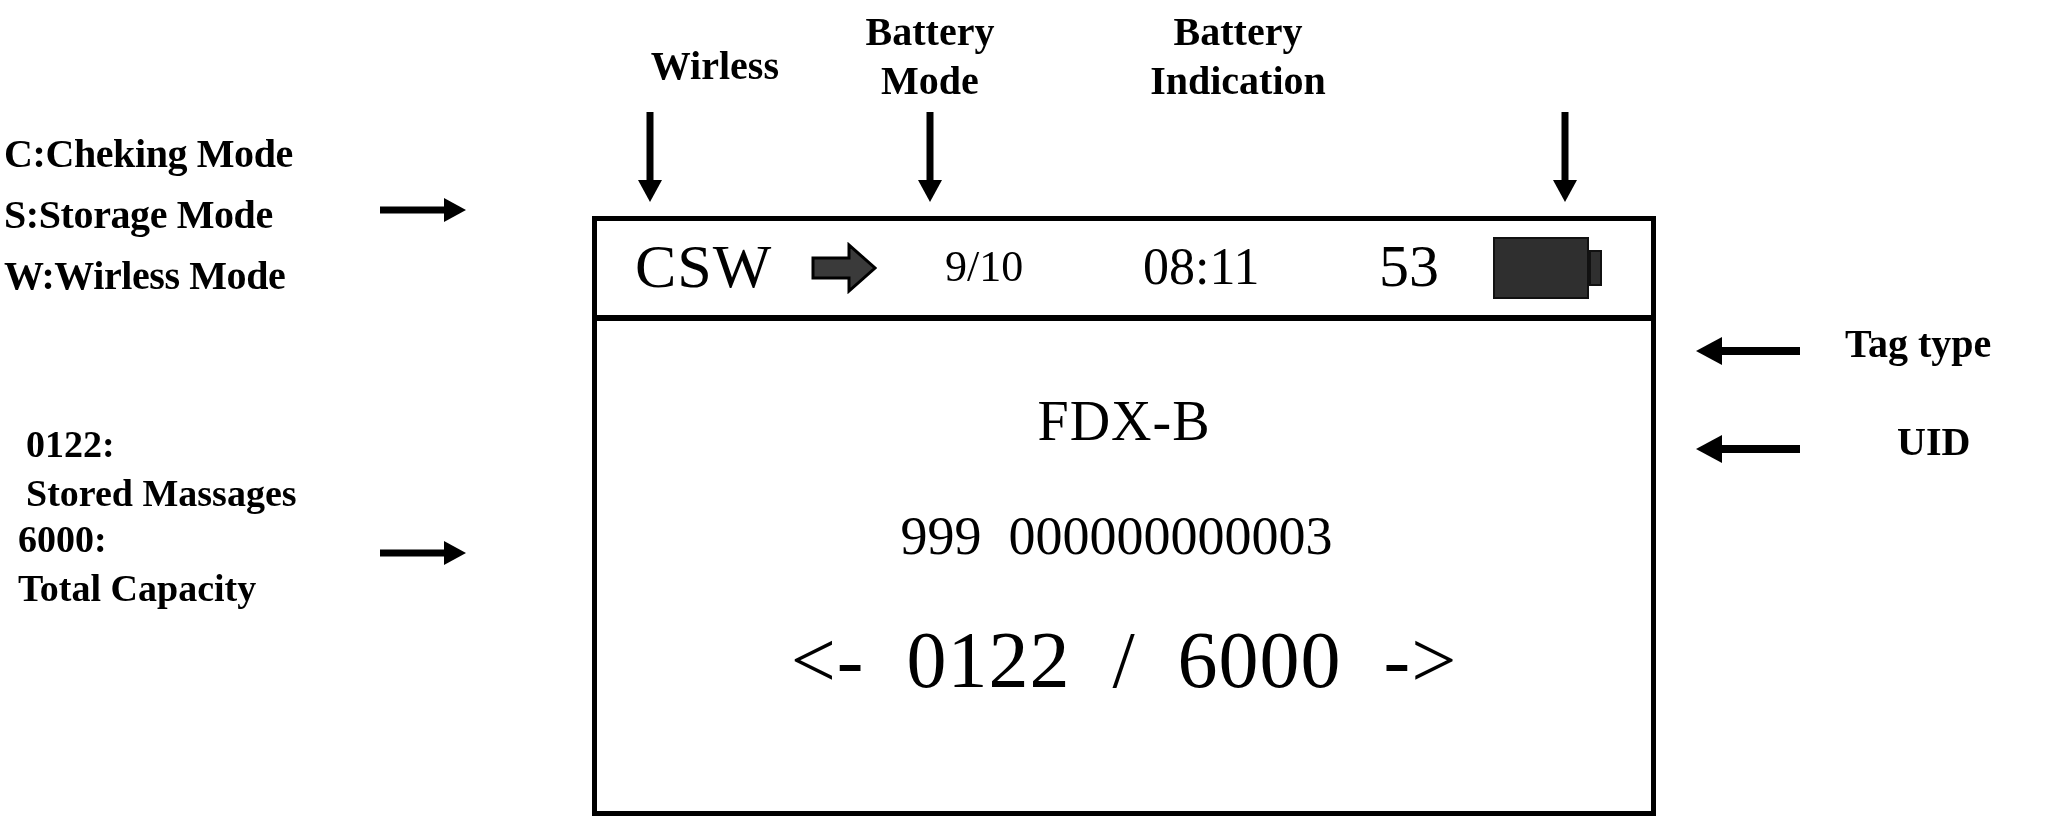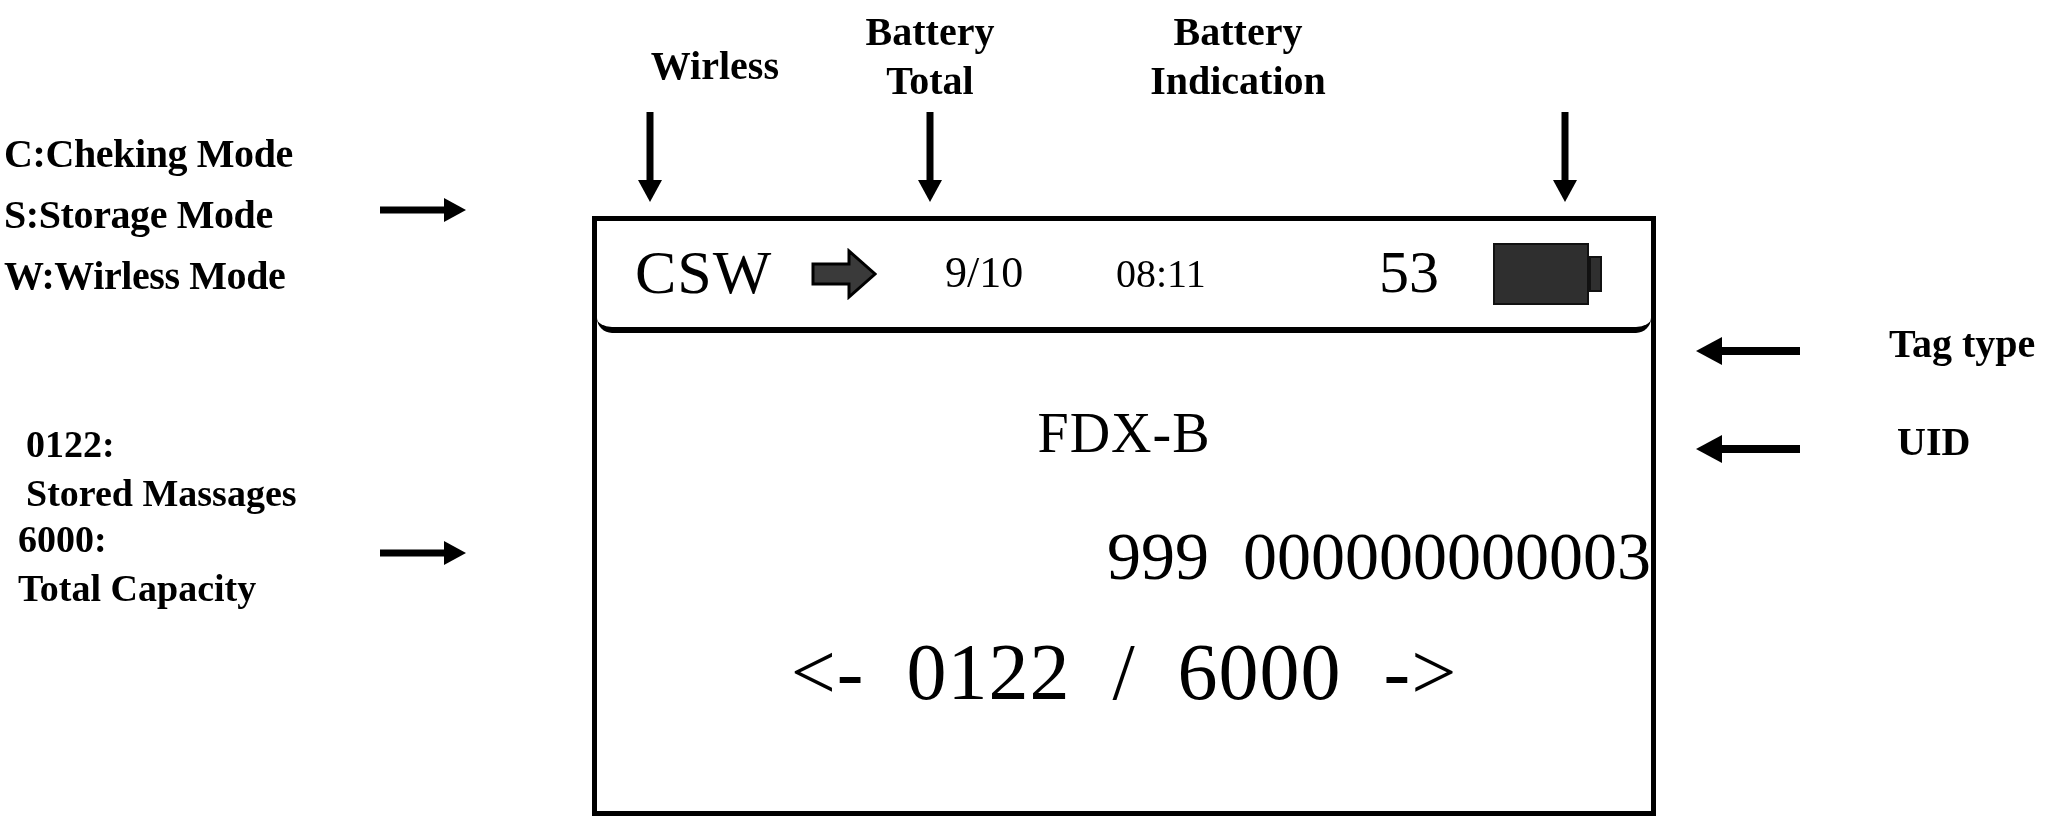--- a/index.html
+++ b/index.html
@@ -58,46 +58,45 @@
   .anno-top-wirless { left: 519px; top: 42px; width: 260px; text-align: right; }
   .anno-top-systime { left: 830px; top: 8px; width: 200px; }
   .anno-top-battery { left: 1068px; top: 8px; width: 340px; }
 
   .anno-right {
     position: absolute;
     font-size: 40px;
     font-weight: bold;
     white-space: nowrap;
   }
-  .anno-right-tagtype { left: 1845px; top: 320px; margin-left: 44px; }
+  .anno-right-tagtype { left: 1845px; top: 320px; }
   .anno-right-uid { left: 1897px; top: 418px; }
 
   
   .arrow { position: absolute; }
 
   
   #screen {
     position: absolute;
     left: 592px;
     top: 216px;
     width: 1064px;
     height: 600px;
     border: 5px solid #000000;
     background: #ffffff;
     box-sizing: border-box;
   }
 
   #status-bar {
     position: relative;
-    height: 112px;
+    height: 100px;
     border-bottom: 6px solid #000000;
     box-sizing: border-box;
     display: flex;
     align-items: center;
-    border-radius: 15px;
   }
 
   .status-mode {
     position: absolute;
     left: 38px;
     top: 50%;
     transform: translateY(-52%);
     font-size: 62px;
     font-family: "Liberation Serif", "DejaVu Serif", serif;
     letter-spacing: 1px;
@@ -112,24 +111,24 @@
   }
   .status-date {
     position: absolute;
     left: 348px;
     top: 50%;
     transform: translateY(-52%);
     font-size: 44px;
   }
   .status-time {
     position: absolute;
-    left: 519px;
-    top: 50%;
-    transform: translateY(-52%);
-    font-size: 40px;
+    left: 546px;
+    top: 50%;
+    transform: translateY(-52%);
+    font-size: 52px;
   }
   .status-batt-pct {
     position: absolute;
     left: 782px;
     top: 50%;
     transform: translateY(-52%);
     font-size: 60px;
   }
   .status-batt-icon {
     position: absolute;
@@ -171,25 +170,24 @@
   }
   .lcd-tagtype {
     position: absolute;
     left: 0; right: 0;
     top: 68px;
     font-size: 56px;
     letter-spacing: 1px;
   }
   .lcd-uid {
     position: absolute;
-    left: 0; right: 0;
+    left: 0; right: 15px;
     top: 184px;
-    font-size: 68px;
+    font-size: 54px;
     letter-spacing: 0px;
-    text-align: right;
   }
   .lcd-pager {
     position: absolute;
     left: 0; right: 0;
     top: 294px;
     font-size: 80px;
     letter-spacing: 1px;
     text-align: center;
   }
 </style>
@@ -227,21 +225,21 @@
   <div class="anno-top anno-top-wirless">
     <span>Wirless</span>
   </div>
   <svg class="arrow" style="left:625px; top:112px;" width="50" height="92" viewBox="0 0 50 92">
     <line x1="25" y1="0" x2="25" y2="72" stroke="#000" stroke-width="7"></line>
     <polygon points="25,90 13,68 37,68" fill="#000"></polygon>
   </svg>
 
   <div class="anno-top anno-top-systime">
     <div>Battery</div>
-    <div>Total</div>
+    <div>Mode</div>
   </div>
   <svg class="arrow" style="left:905px; top:112px;" width="50" height="92" viewBox="0 0 50 92">
     <line x1="25" y1="0" x2="25" y2="72" stroke="#000" stroke-width="7"></line>
     <polygon points="25,90 13,68 37,68" fill="#000"></polygon>
   </svg>
 
   <div class="anno-top anno-top-battery">
     <div>Battery</div>
     <div>Indication</div>
   </div>

